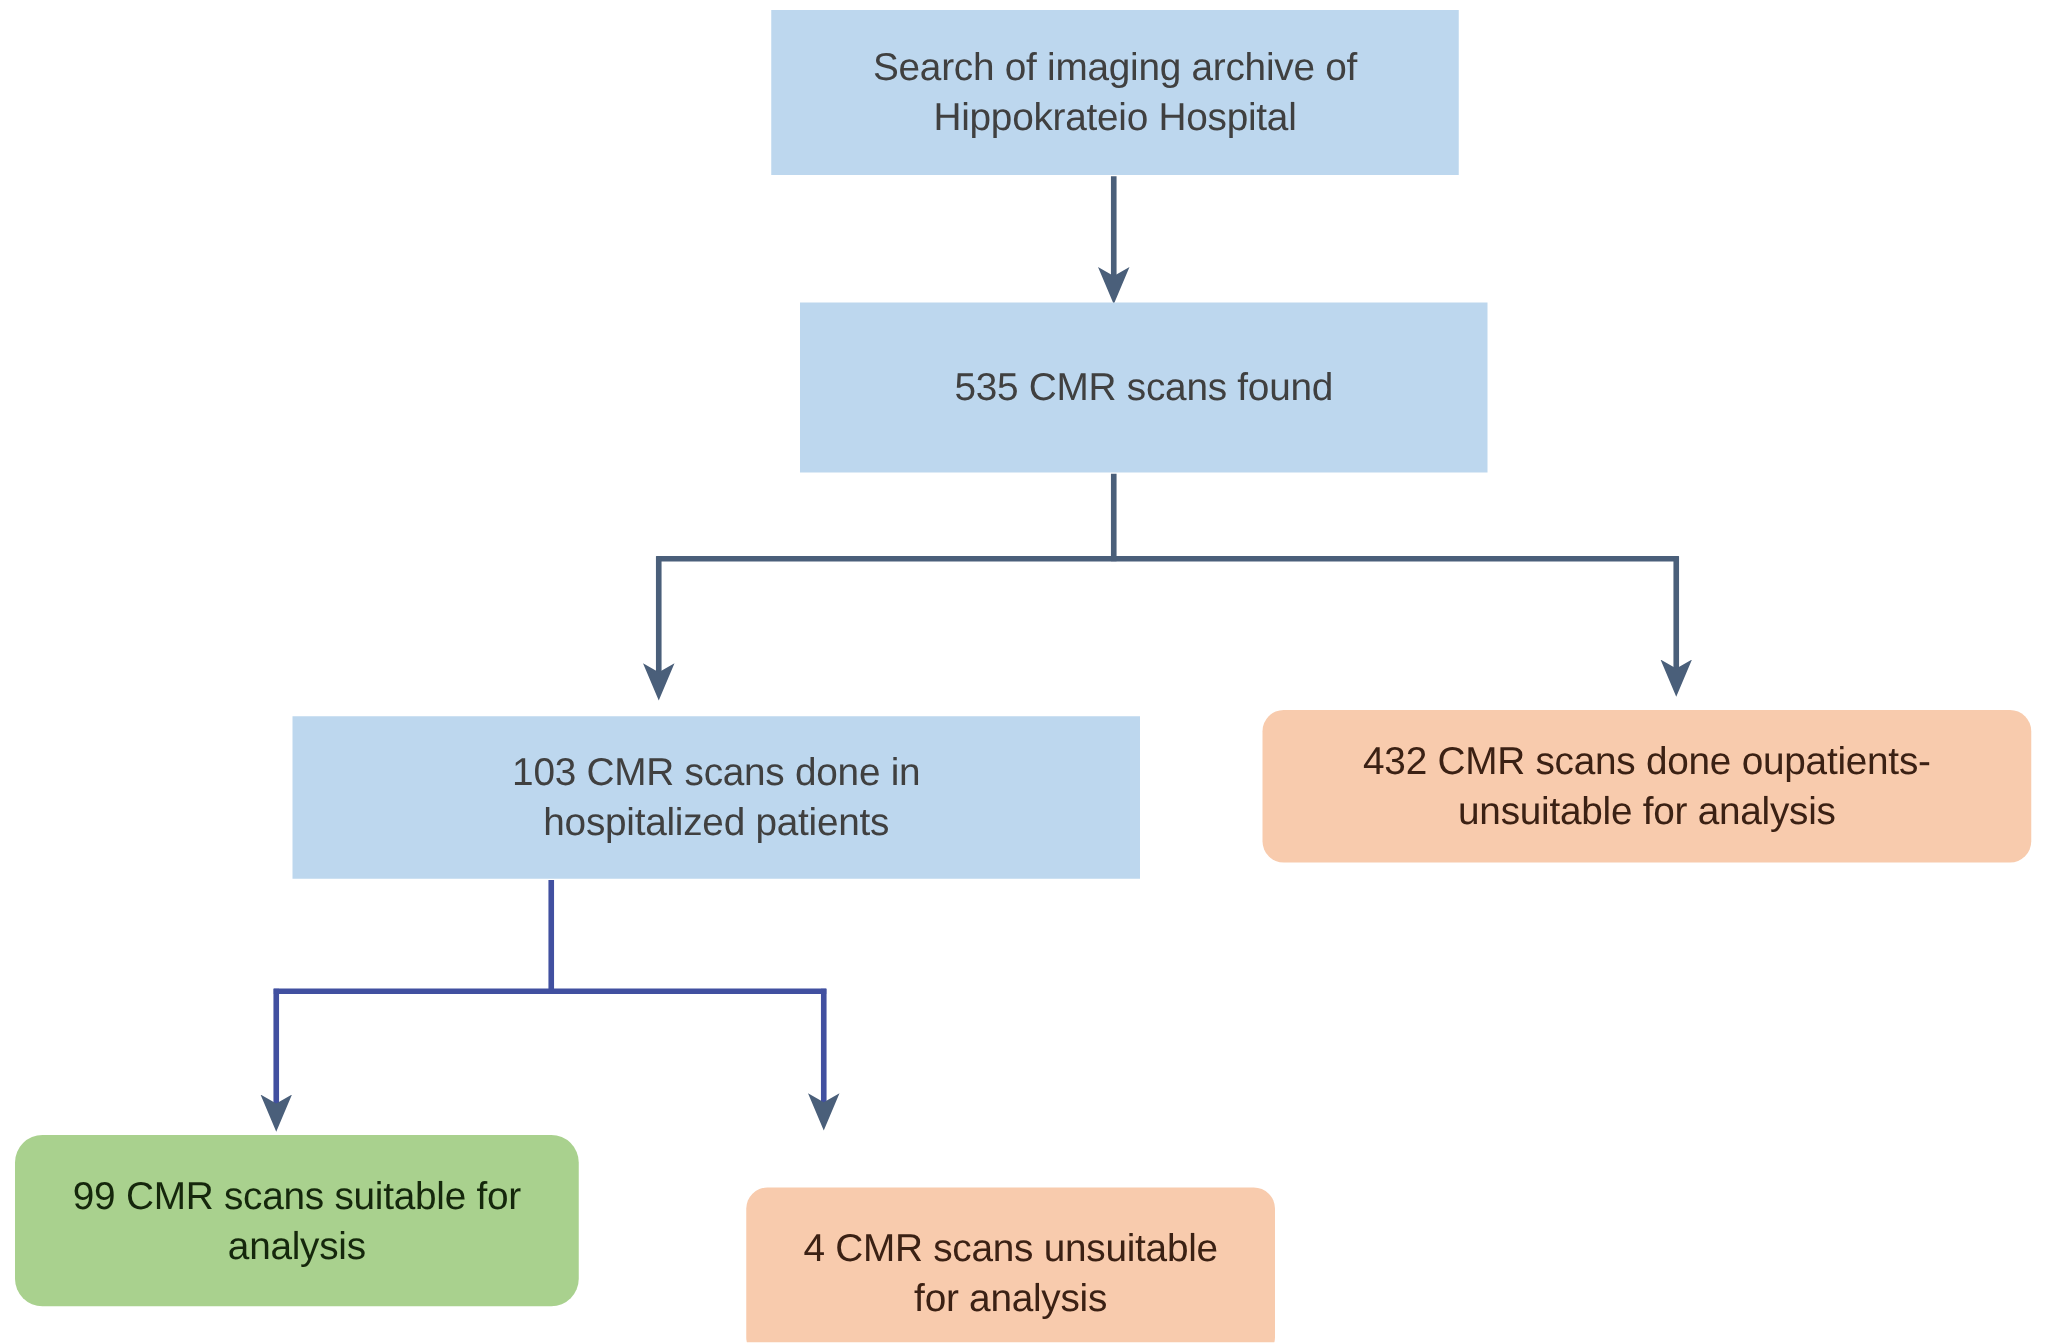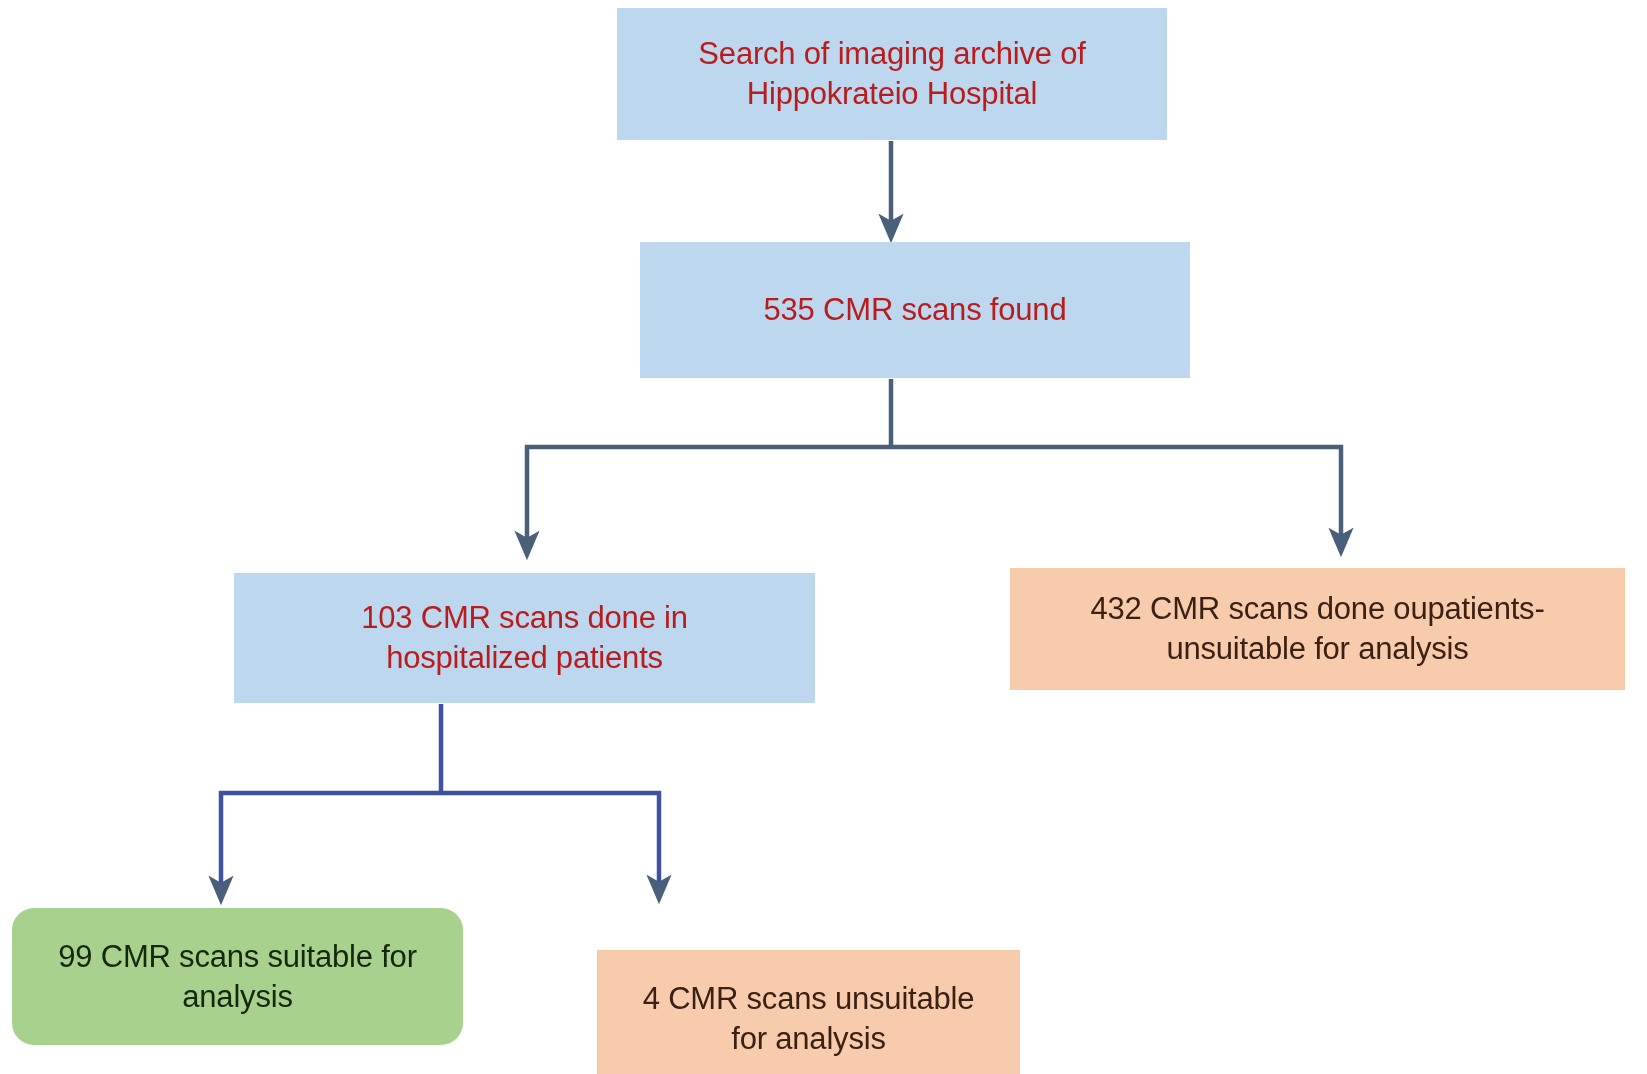--- a/index.html
+++ b/index.html
@@ -26,22 +26,22 @@
     text-align: center;
     box-sizing: border-box;
     padding: 4px 10px;
     font-size: 31px;
     line-height: 1.28;
     color: #1a1a1a;
     letter-spacing: -0.2px;
     white-space: pre-line;
     font-family: "Liberation Sans", sans-serif;
   }
-  .node-blue   { background: #bdd7ee; color: #b91c1c; }
-  .node-orange { background: #f8cbad; color: #3b2114; }
+  .node-blue   { background: #bdd7ee; color: #404040; }
+  .node-orange { background: #f8cbad; color: #3b2114; border-radius: 17px; }
   .node-green  { background: #a9d18e; color: #15270c; }
 
   
   #edges {
     position: absolute;
     left: 0;
     top: 0;
     width: 1647px;
     height: 1074px;
     pointer-events: none;
@@ -88,21 +88,21 @@
     <g>
       <line x1="659" y1="791" x2="659" y2="889" stroke="#4150a0" stroke-width="4.5" marker-end="url(#arrowhead)"></line>
     </g>
   </svg>
 
   <div class="node node-blue" style="left:617px; top:8px; width:550px; height:132px;">Search of imaging archive of
 Hippokrateio Hospital</div>
 
   <div class="node node-blue" style="left:617px; top:242px; width:550px; height:136px;margin-left:23px;">535 CMR scans found</div>
 
-  <div class="node node-blue" style="left:234px; top:573px; width:581px; height:130px;">103 CMR scans done in
+  <div class="node node-blue" style="left:234px; top:573px; width:678px; height:130px;">103 CMR scans done in
 hospitalized patients</div>
 
   <div class="node node-orange" style="left:1010px; top:568px; width:615px; height:122px;">432 CMR scans done oupatients-
 unsuitable for analysis</div>
 
   <div class="node node-green" style="left:12px; top:908px; width:451px; height:137px;border-radius:22px;">99 CMR scans suitable for
 analysis</div>
 
   <div class="node node-orange" style="left:597px; top:907px; width:423px; height:137px;margin-top:43px;">4 CMR scans unsuitable
 for analysis</div>

